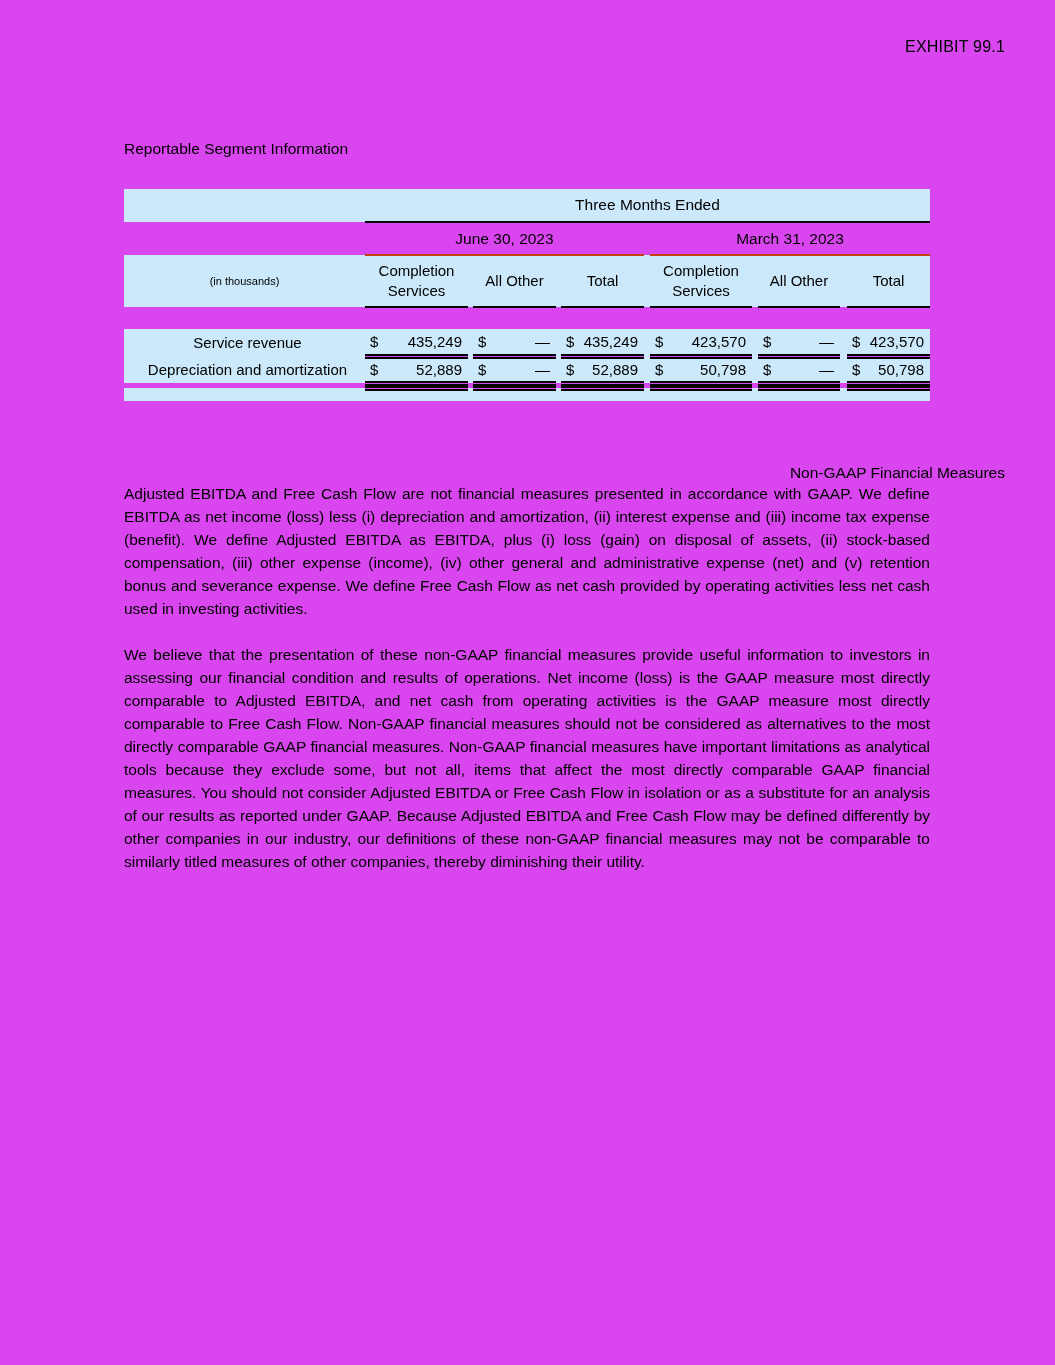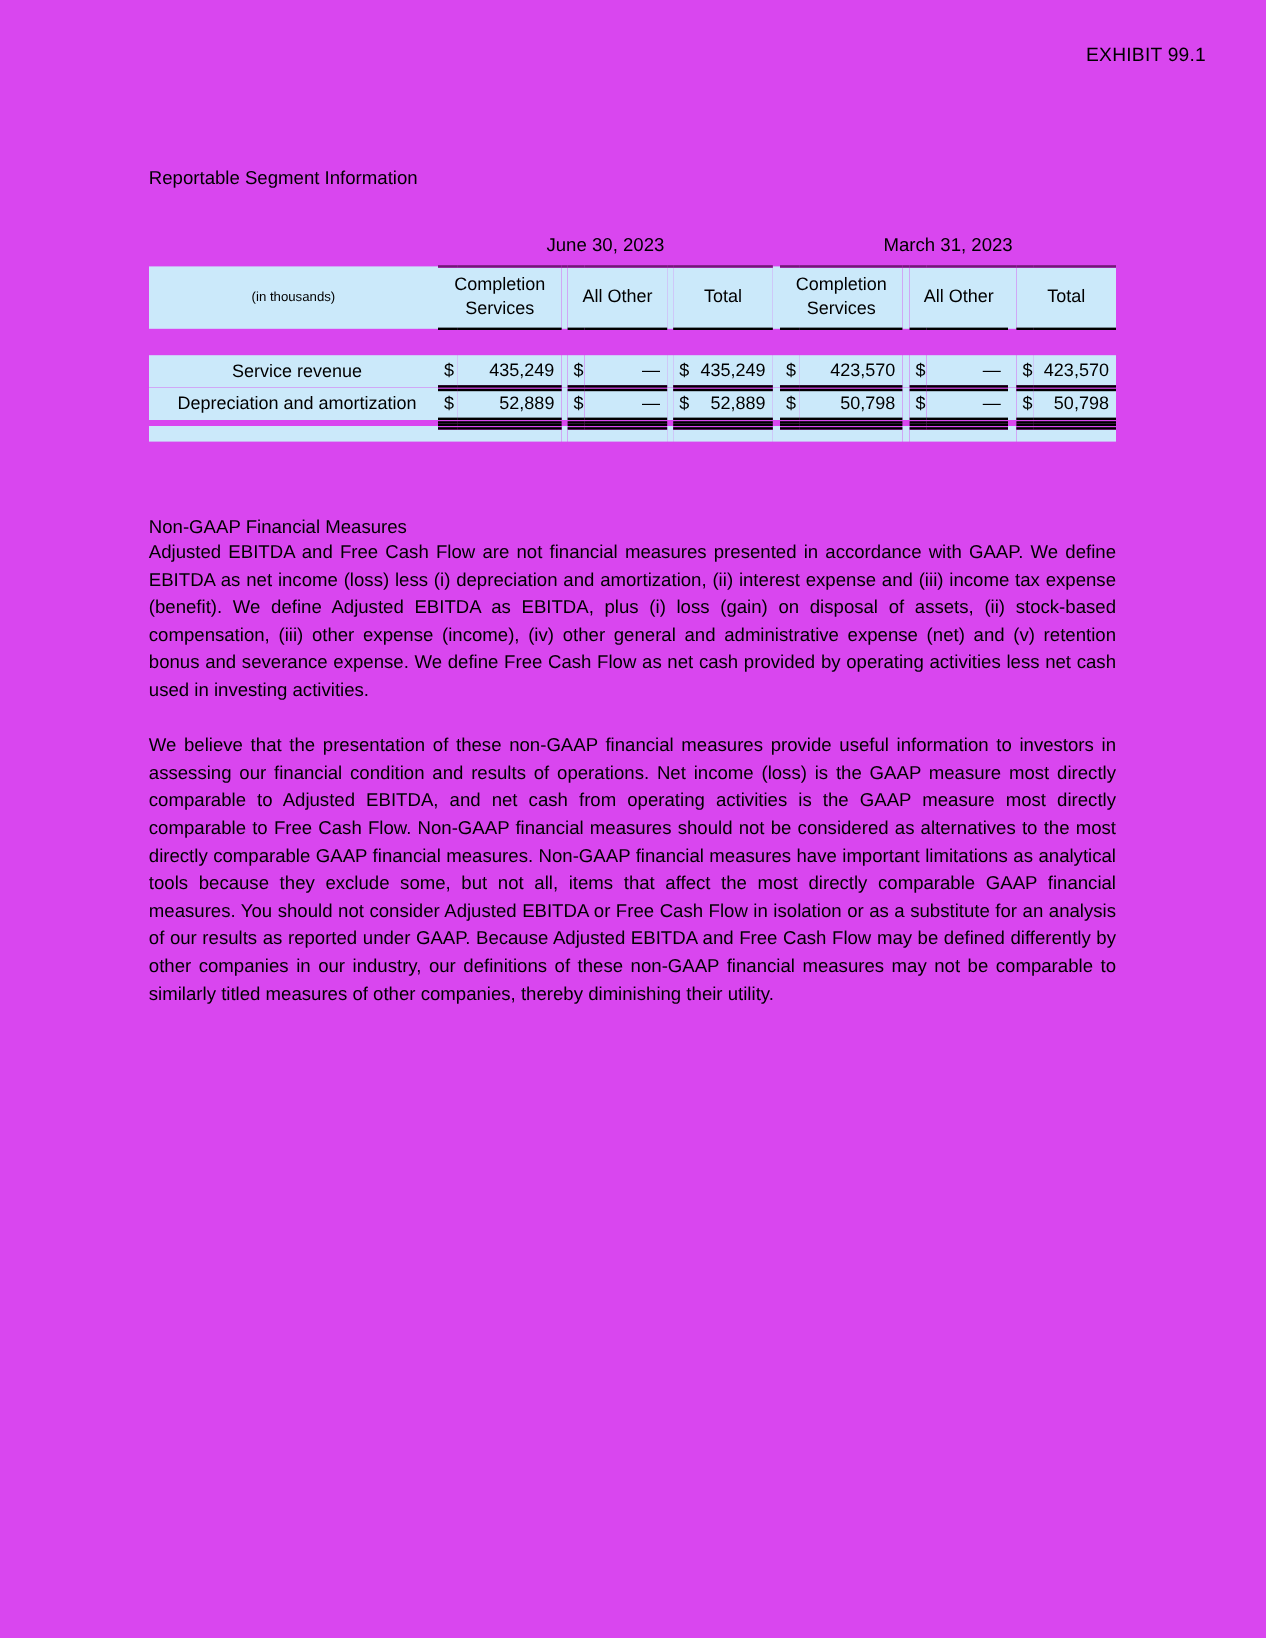--- a/index.html
+++ b/index.html
@@ -11,34 +11,34 @@
   }
   .exhibit { padding-top:38px; text-align:right; font-size:16px; letter-spacing:.2px; }
   .sec-title { margin-top:84px; font-size:15.5px; }
 
   table.seg { border-collapse:collapse; table-layout:fixed; width:806px; margin-top:31px; font-size:15px; }
   table.seg td { padding:0; vertical-align:middle; overflow:hidden; }
   .blue { background:#cbe9fa; }
   tr.h1 td { height:33px; }
   tr.h1 td.span { text-align:center; font-size:15.5px; border-bottom:2px solid #000; }
   tr.h2 td { height:33px; }
-  tr.h2 td.grp { text-align:center; font-size:15.5px; border-bottom:2px solid #701a75; }
+  tr.h2 td.grp { text-align:center; font-size:15.5px; border-bottom:2px solid #c2410c; }
   tr.h3 td { height:52px; text-align:center; line-height:1.32; }
   tr.h3 td.col { border-bottom:2px solid #000; }
   tr.h3 td.units { font-size:11px; }
   tr.sp1 td { height:22px; }
   tr.data td { height:27px; }
   tr.data td.lbl { text-align:center; padding-left:6px; white-space:nowrap; }
   tr.data td.d { text-align:left; padding-left:5px; border-bottom:5px double #000; }
   tr.data td.v { text-align:right; padding-right:6px; border-bottom:5px double #000; white-space:nowrap; }
   tr.sp2 td { height:5px; }
   tr.last td { height:13px; }
   tr.last td.u { border-top:5px double #000; }
 
-  .sub-title { margin-top:63px; font-size:15.5px; }
+  .sub-title { margin-top:63px; font-size:15.5px;text-align:right; }
   .para { width:806px; font-size:15.5px; line-height:23px; text-align:justify; }
   .para + .para { margin-top:23px; }
 </style>
 </head>
 <body>
 
 <div class="page">
 
   <div class="exhibit">EXHIBIT 99.1</div>
 
@@ -59,20 +59,24 @@
       <col style="width:16px">
         <col style="width:86px">
         <col style="width:6px">
       <col style="width:14px">
         <col style="width:68px">
         <col style="width:7px">
       <col style="width:14px">
         <col style="width:69px">
     </colgroup>
     <tbody>
+        <tr class="h1 blue">
+      <td></td>
+      <td class="span" colspan="17">Three Months Ended</td>
+    </tr>
     <tr class="h2">
       <td></td>
       <td class="grp" colspan="8">June 30, 2023</td>
       <td></td>
       <td class="grp" colspan="8">March 31, 2023</td>
     </tr>
     <tr class="h3 blue">
       <td class="units">(in thousands)</td>
       <td class="col" colspan="2">Completion Services</td>
       <td></td>

